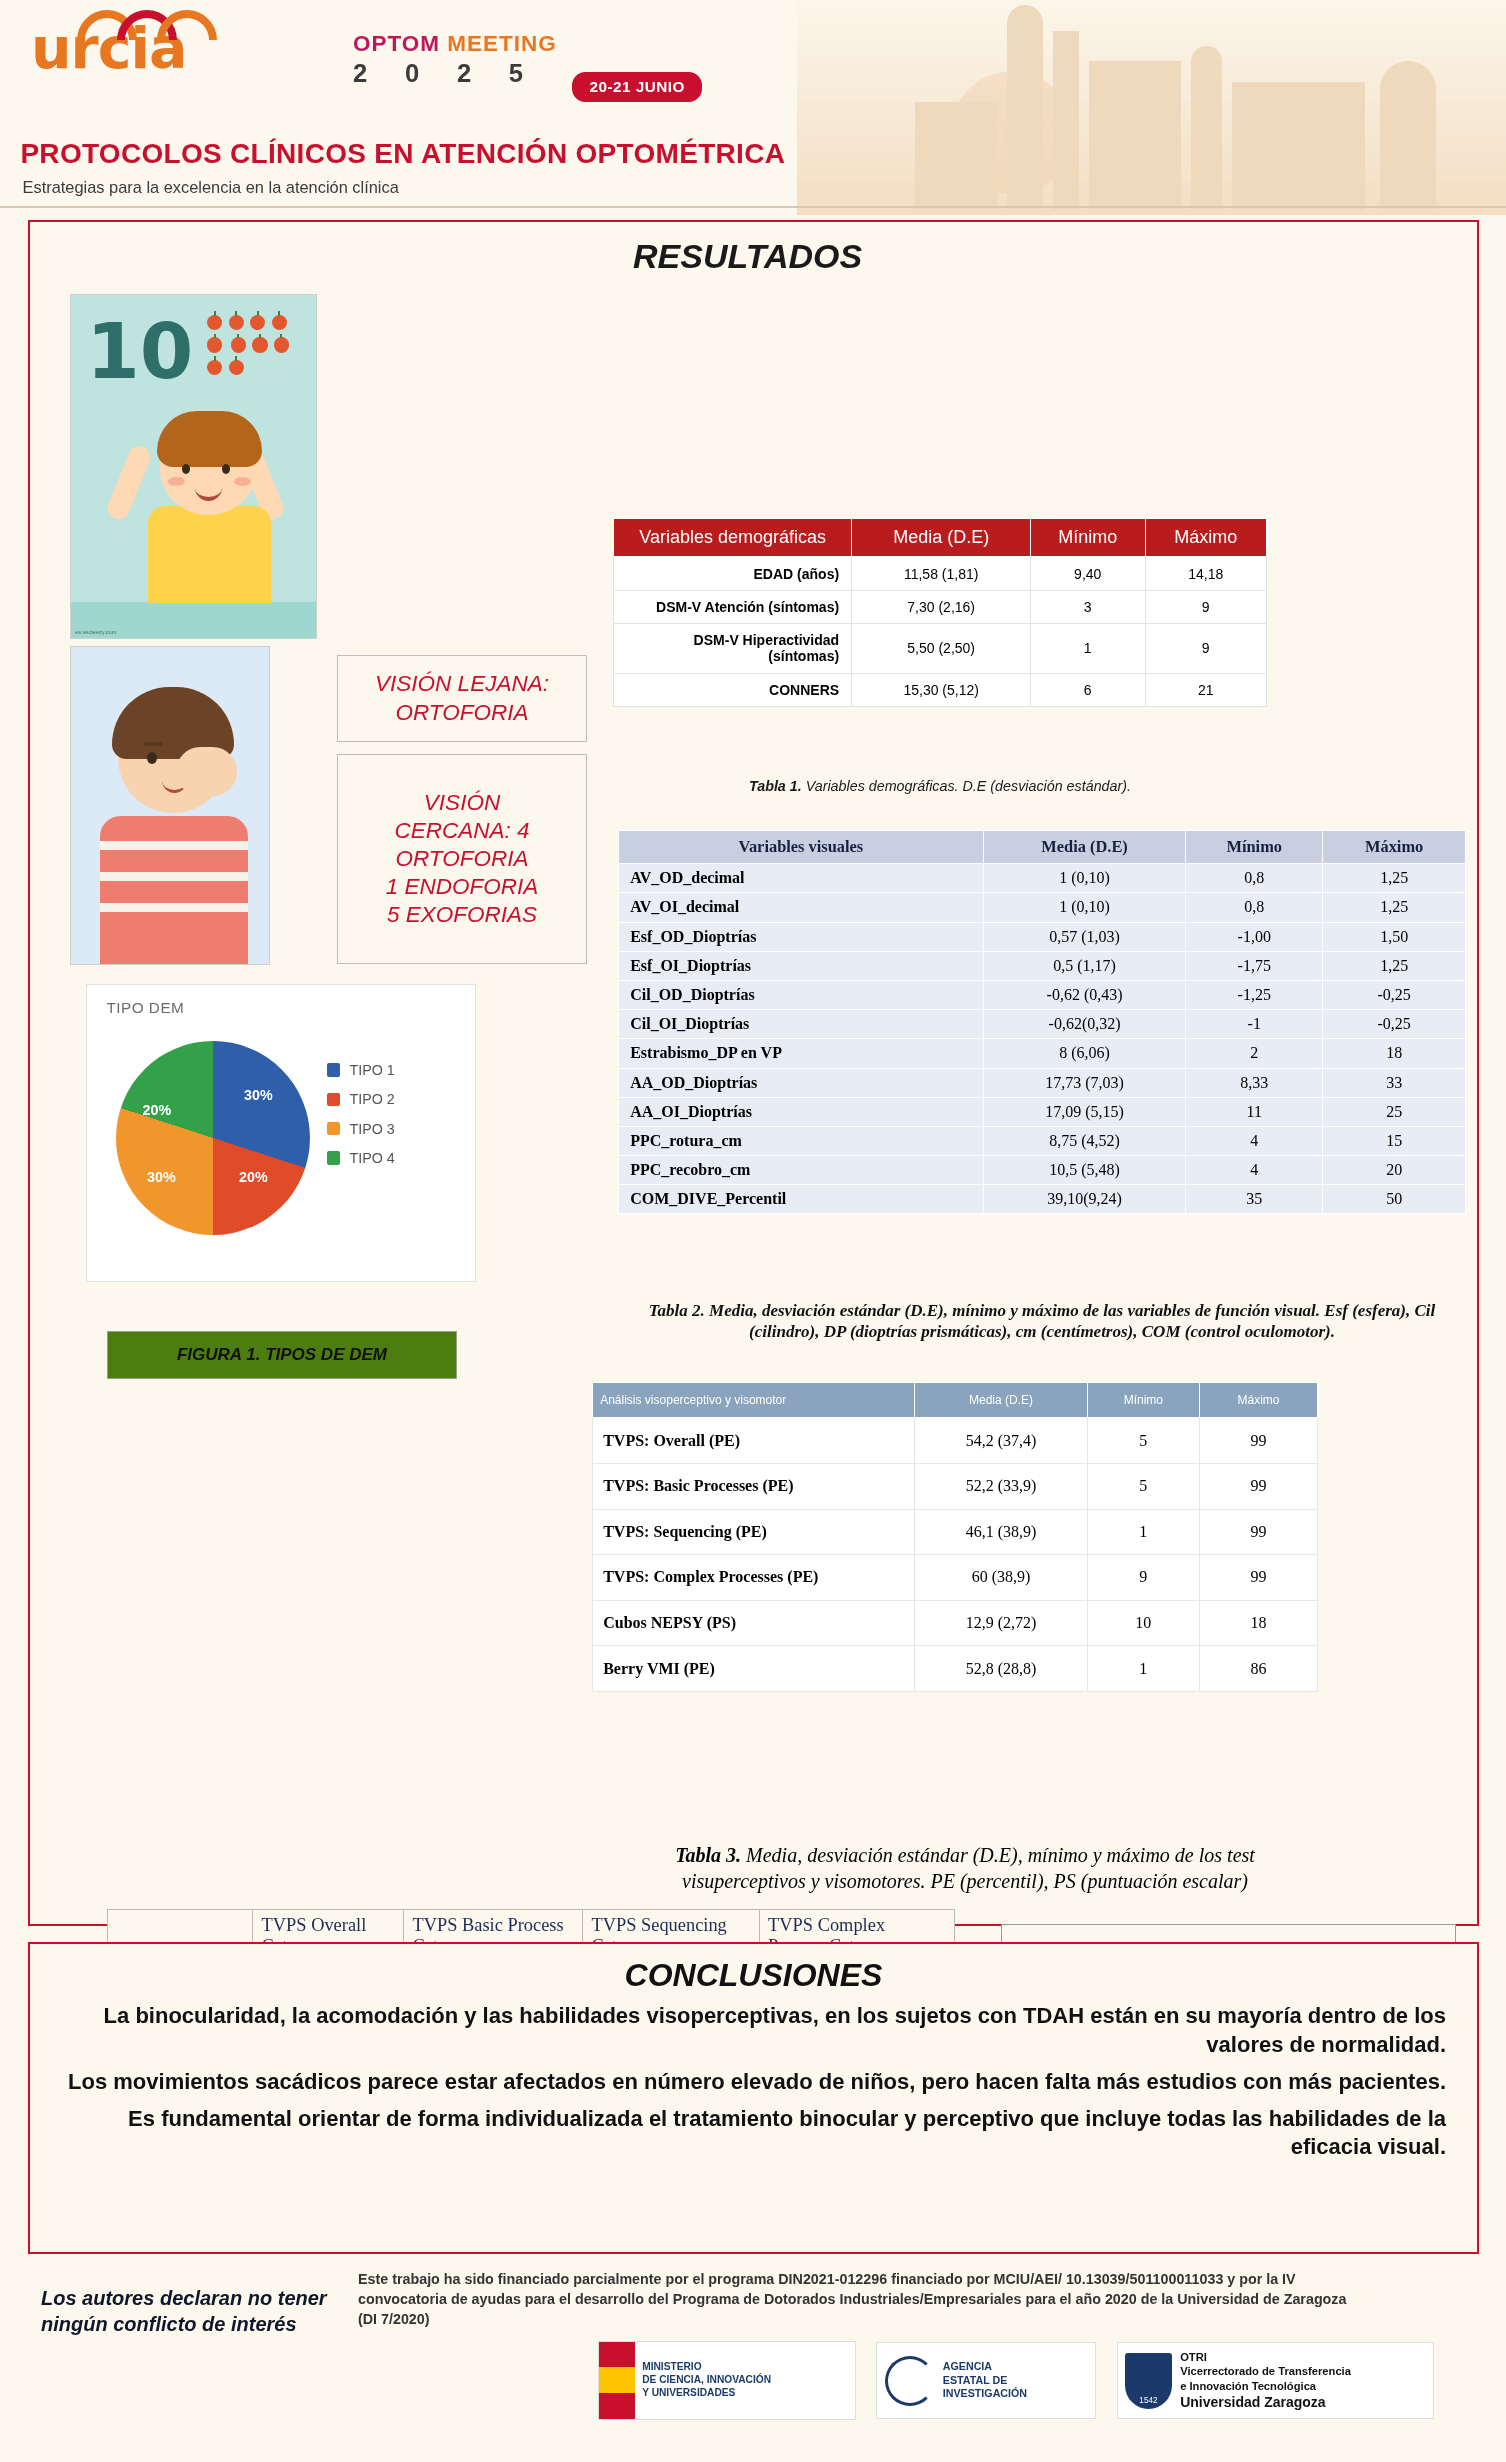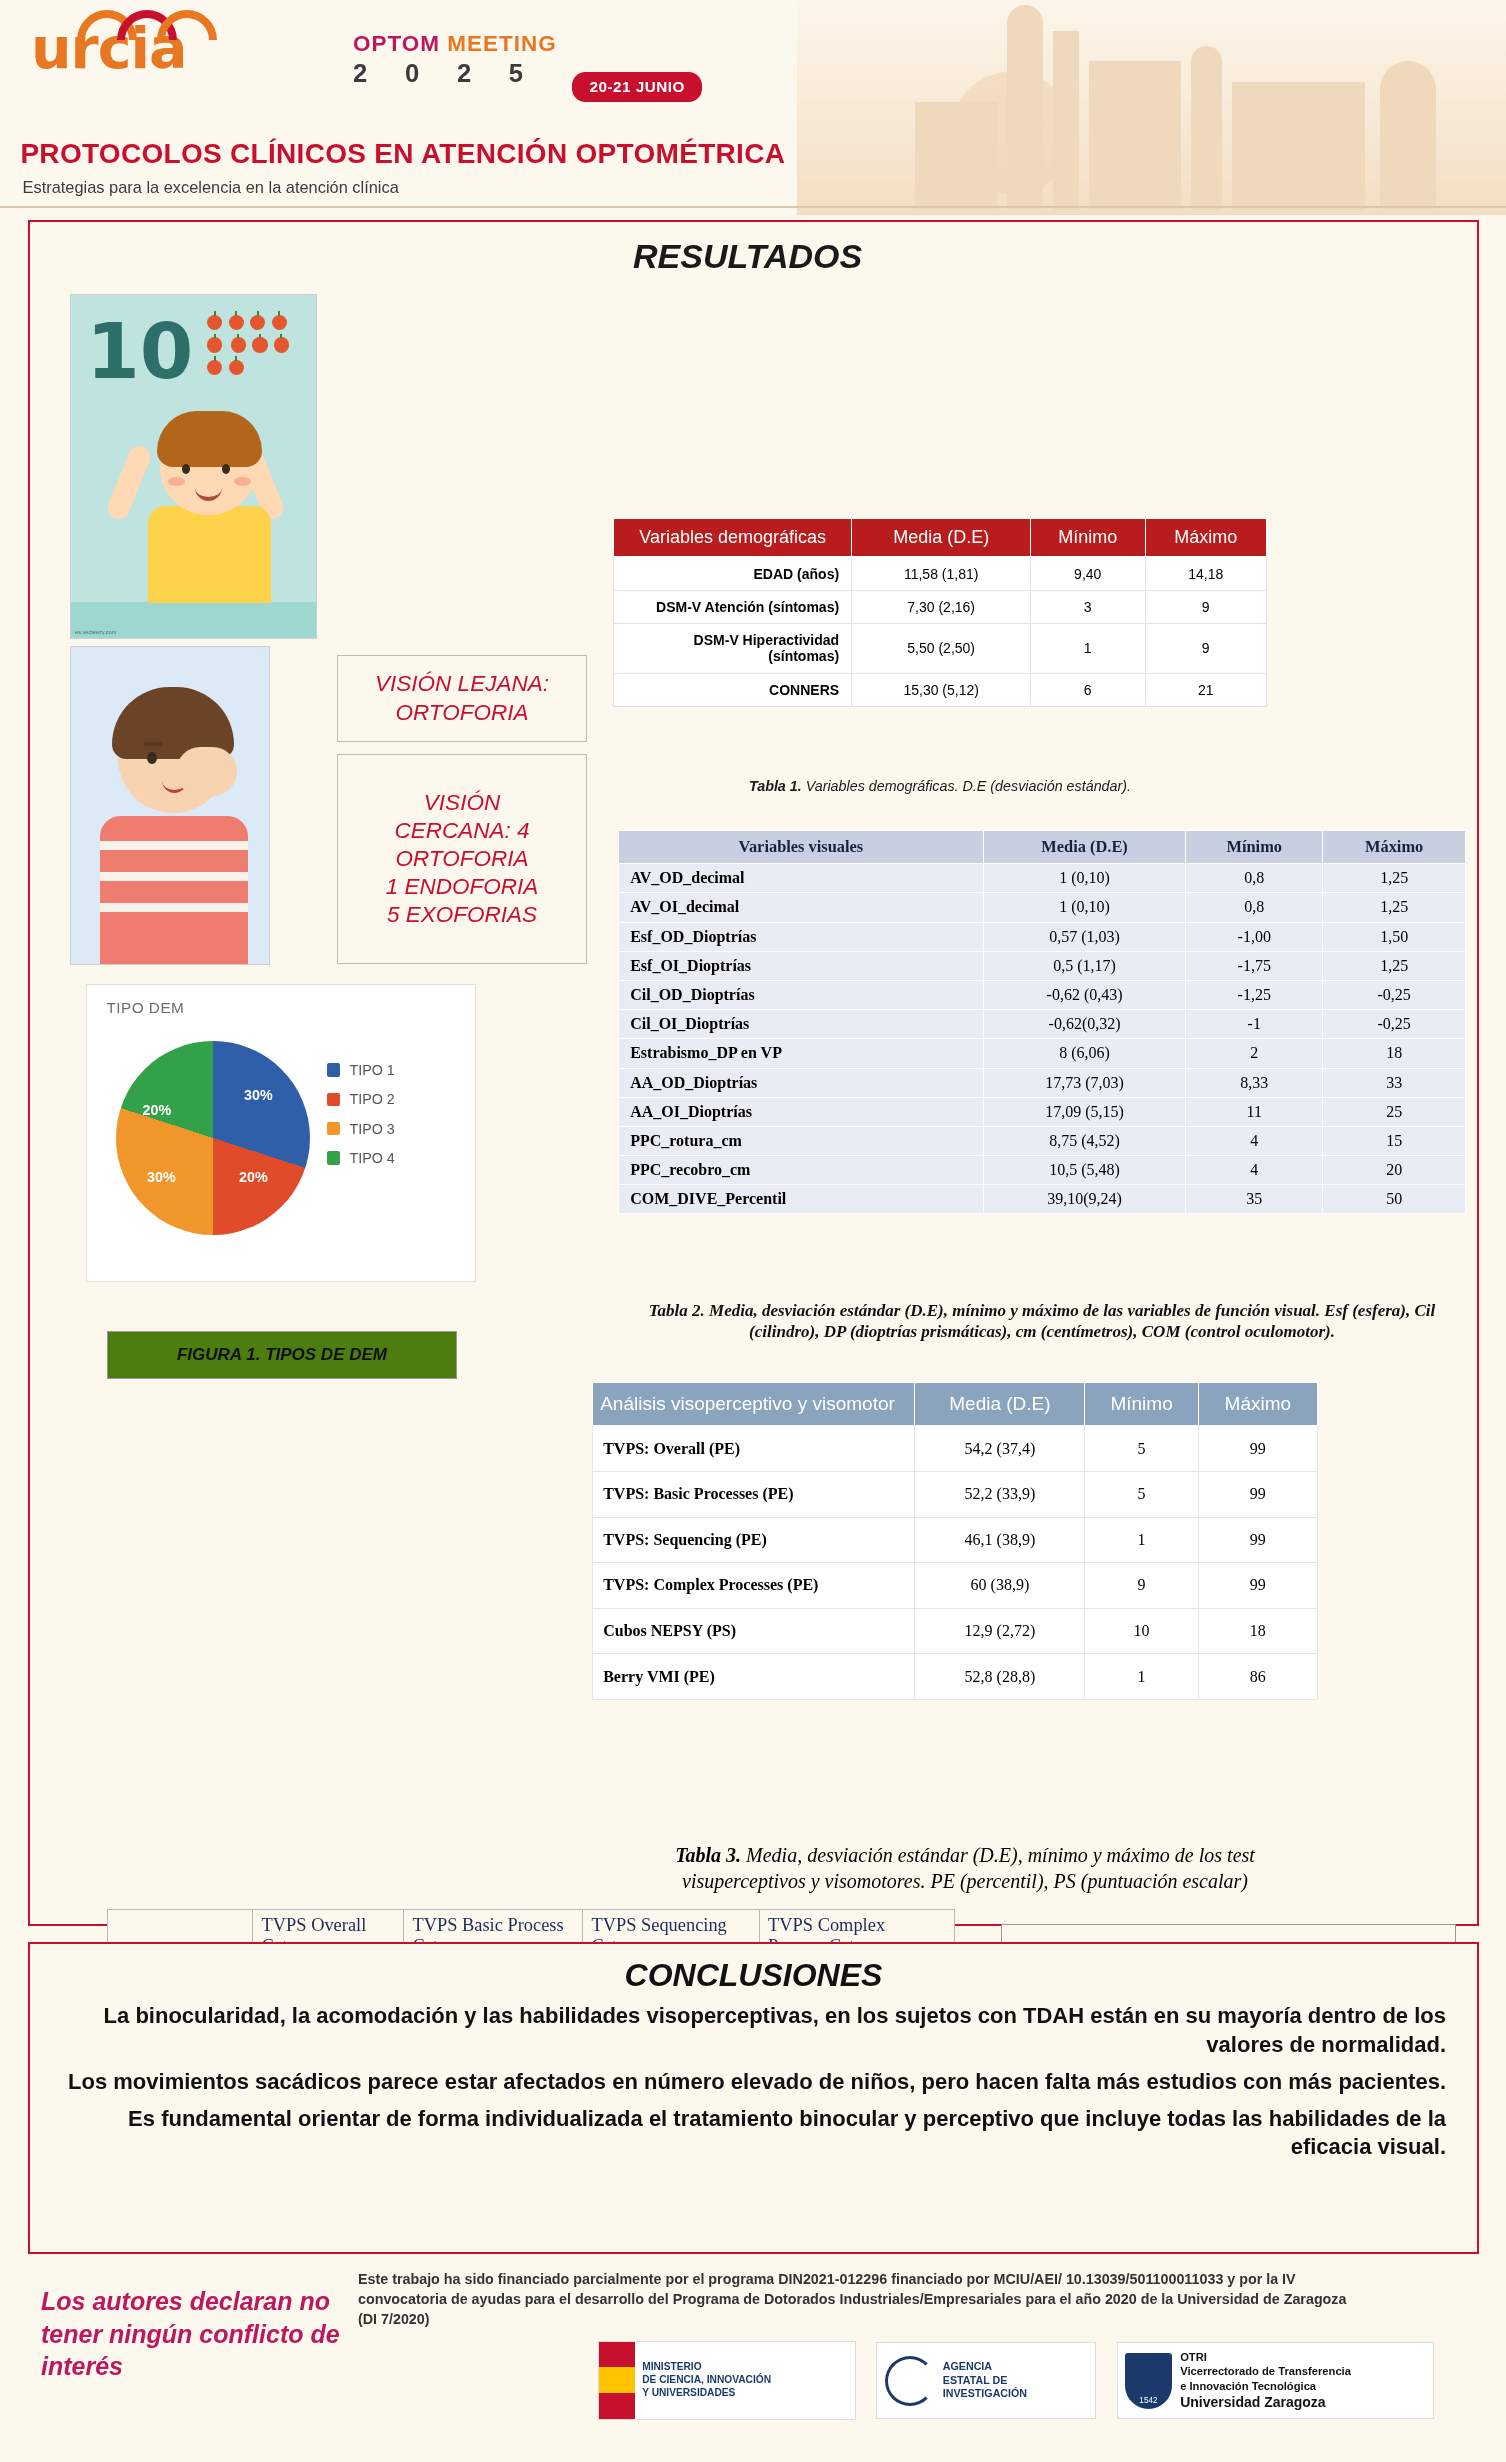--- a/index.html
+++ b/index.html
@@ -141,21 +141,21 @@
   .cap i{font-style:italic;}
   .cap-demo{position:absolute;left:583px;top:556px;width:654px;}
 
   .t-vis{position:absolute;left:588px;top:608px;width:848px;}
   .t-vis th{background:#c8cfe0;color:#15223f;font-family:"Liberation Serif",serif;font-weight:bold;font-size:16.4px;padding:6.1px 4.1px;border:0.5px solid #fff;text-align:center;}
   .t-vis td{font-family:"Liberation Serif",serif;font-size:16px;padding:5.1px 4.1px;border:0.5px solid #fff;background:#e8ecf4;text-align:center;}
   .t-vis td.lbl{font-weight:bold;text-align:left;padding-left:11.2px;}
   .cap-vis{position:absolute;left:588px;top:1078px;width:848px;font-family:"Liberation Serif",serif;font-size:17px;font-style:italic;font-weight:bold;color:#111;text-align:center;line-height:1.25;}
 
   .t-vp{position:absolute;left:562px;top:1160px;width:726px;}
-  .t-vp th{background:#8aa4bd;color:#fff;font-size:19px;font-weight:normal;padding:10.2px 7.2px;border:0.5px solid #fff;text-align:center;}
+  .t-vp th{background:#8aa4bd;color:#fff;font-size:12px;font-weight:normal;padding:10.2px 7.2px;border:0.5px solid #fff;text-align:center;}
   .t-vp th.first{text-align:left;width:307px;}
   .t-vp td{font-family:"Liberation Serif",serif;font-size:16px;padding:13.3px 6.1px;border:0.5px solid #e6e6e6;background:#fff;text-align:center;}
   .t-vp td.lbl{font-weight:bold;text-align:left;padding-left:10.2px;}
   .cap-vp{position:absolute;left:603px;top:1620px;width:664px;font-family:"Liberation Serif",serif;font-size:20px;font-style:italic;text-align:center;line-height:1.3;}
 
   .t-tvps{position:absolute;left:77px;top:1687px;width:848px;}
   .t-tvps td,.t-tvps th{font-family:"Liberation Serif",serif;font-size:18.4px;border:0.5px solid #b9b9b9;background:#fdf8ee;padding:5.1px 8.2px;color:#1b2d57;}
   .t-tvps th{font-weight:normal;text-align:left;vertical-align:top;height:77px;}
   .t-tvps td{color:#1b2d57;}
   .t-tvps td.rowlbl{color:#111;}
@@ -166,21 +166,21 @@
 
   
   .concl-panel{
     position:absolute;left:28px;top:1942px;width:1451px;height:312px;border:2.6px solid #c8102e;background:#fdf8ee;box-sizing:border-box;
   }
   .concl-title{margin-top:13.3px;text-align:center;font-size:32px;font-weight:bold;font-style:italic;color:#111;}
   .concl-text{margin:8.2px 31px 0 31px;text-align:right;font-size:22px;font-weight:bold;line-height:1.3;color:#111;}
 
   
   .declare{
-    position:absolute;left:41px;top:2285px;width:317px;font-size:25px;font-weight:bold;font-style:italic;color:#be185d;line-height:1.3;
+    position:absolute;left:41px;top:2285px;width:317px;font-size:20px;font-weight:bold;font-style:italic;color:#0f172a;line-height:1.3;
   }
   .funding{
     position:absolute;left:358px;top:2269px;width:1002px;font-size:14.3px;font-weight:bold;color:#333;line-height:1.4;
   }
   .logos{position:absolute;left:598px;top:2341px;display:flex;align-items:center;gap:20.4px;}
   .logo-min{width:256px;height:77px;background:#ffffff;border:0.5px solid #ddd;display:flex;align-items:center;}
   .flag{width:36px;height:77px;background:linear-gradient(to bottom,#c8102e 0 33%,#ffc400 33% 66%,#c8102e 66% 100%);}
   .logo-min-tx{font-size:10.2px;color:#1b3a6b;font-weight:bold;line-height:1.25;padding-left:7.2px;}
   .logo-aei{width:220px;height:77px;background:#fff;border:0.5px solid #ddd;display:flex;align-items:center;padding-left:7.2px;box-sizing:border-box;}
   .aei-mark{width:44px;height:44px;border:3.6px solid #1b3a6b;border-radius:50%;border-right-color:transparent;margin-right:8.2px;}

